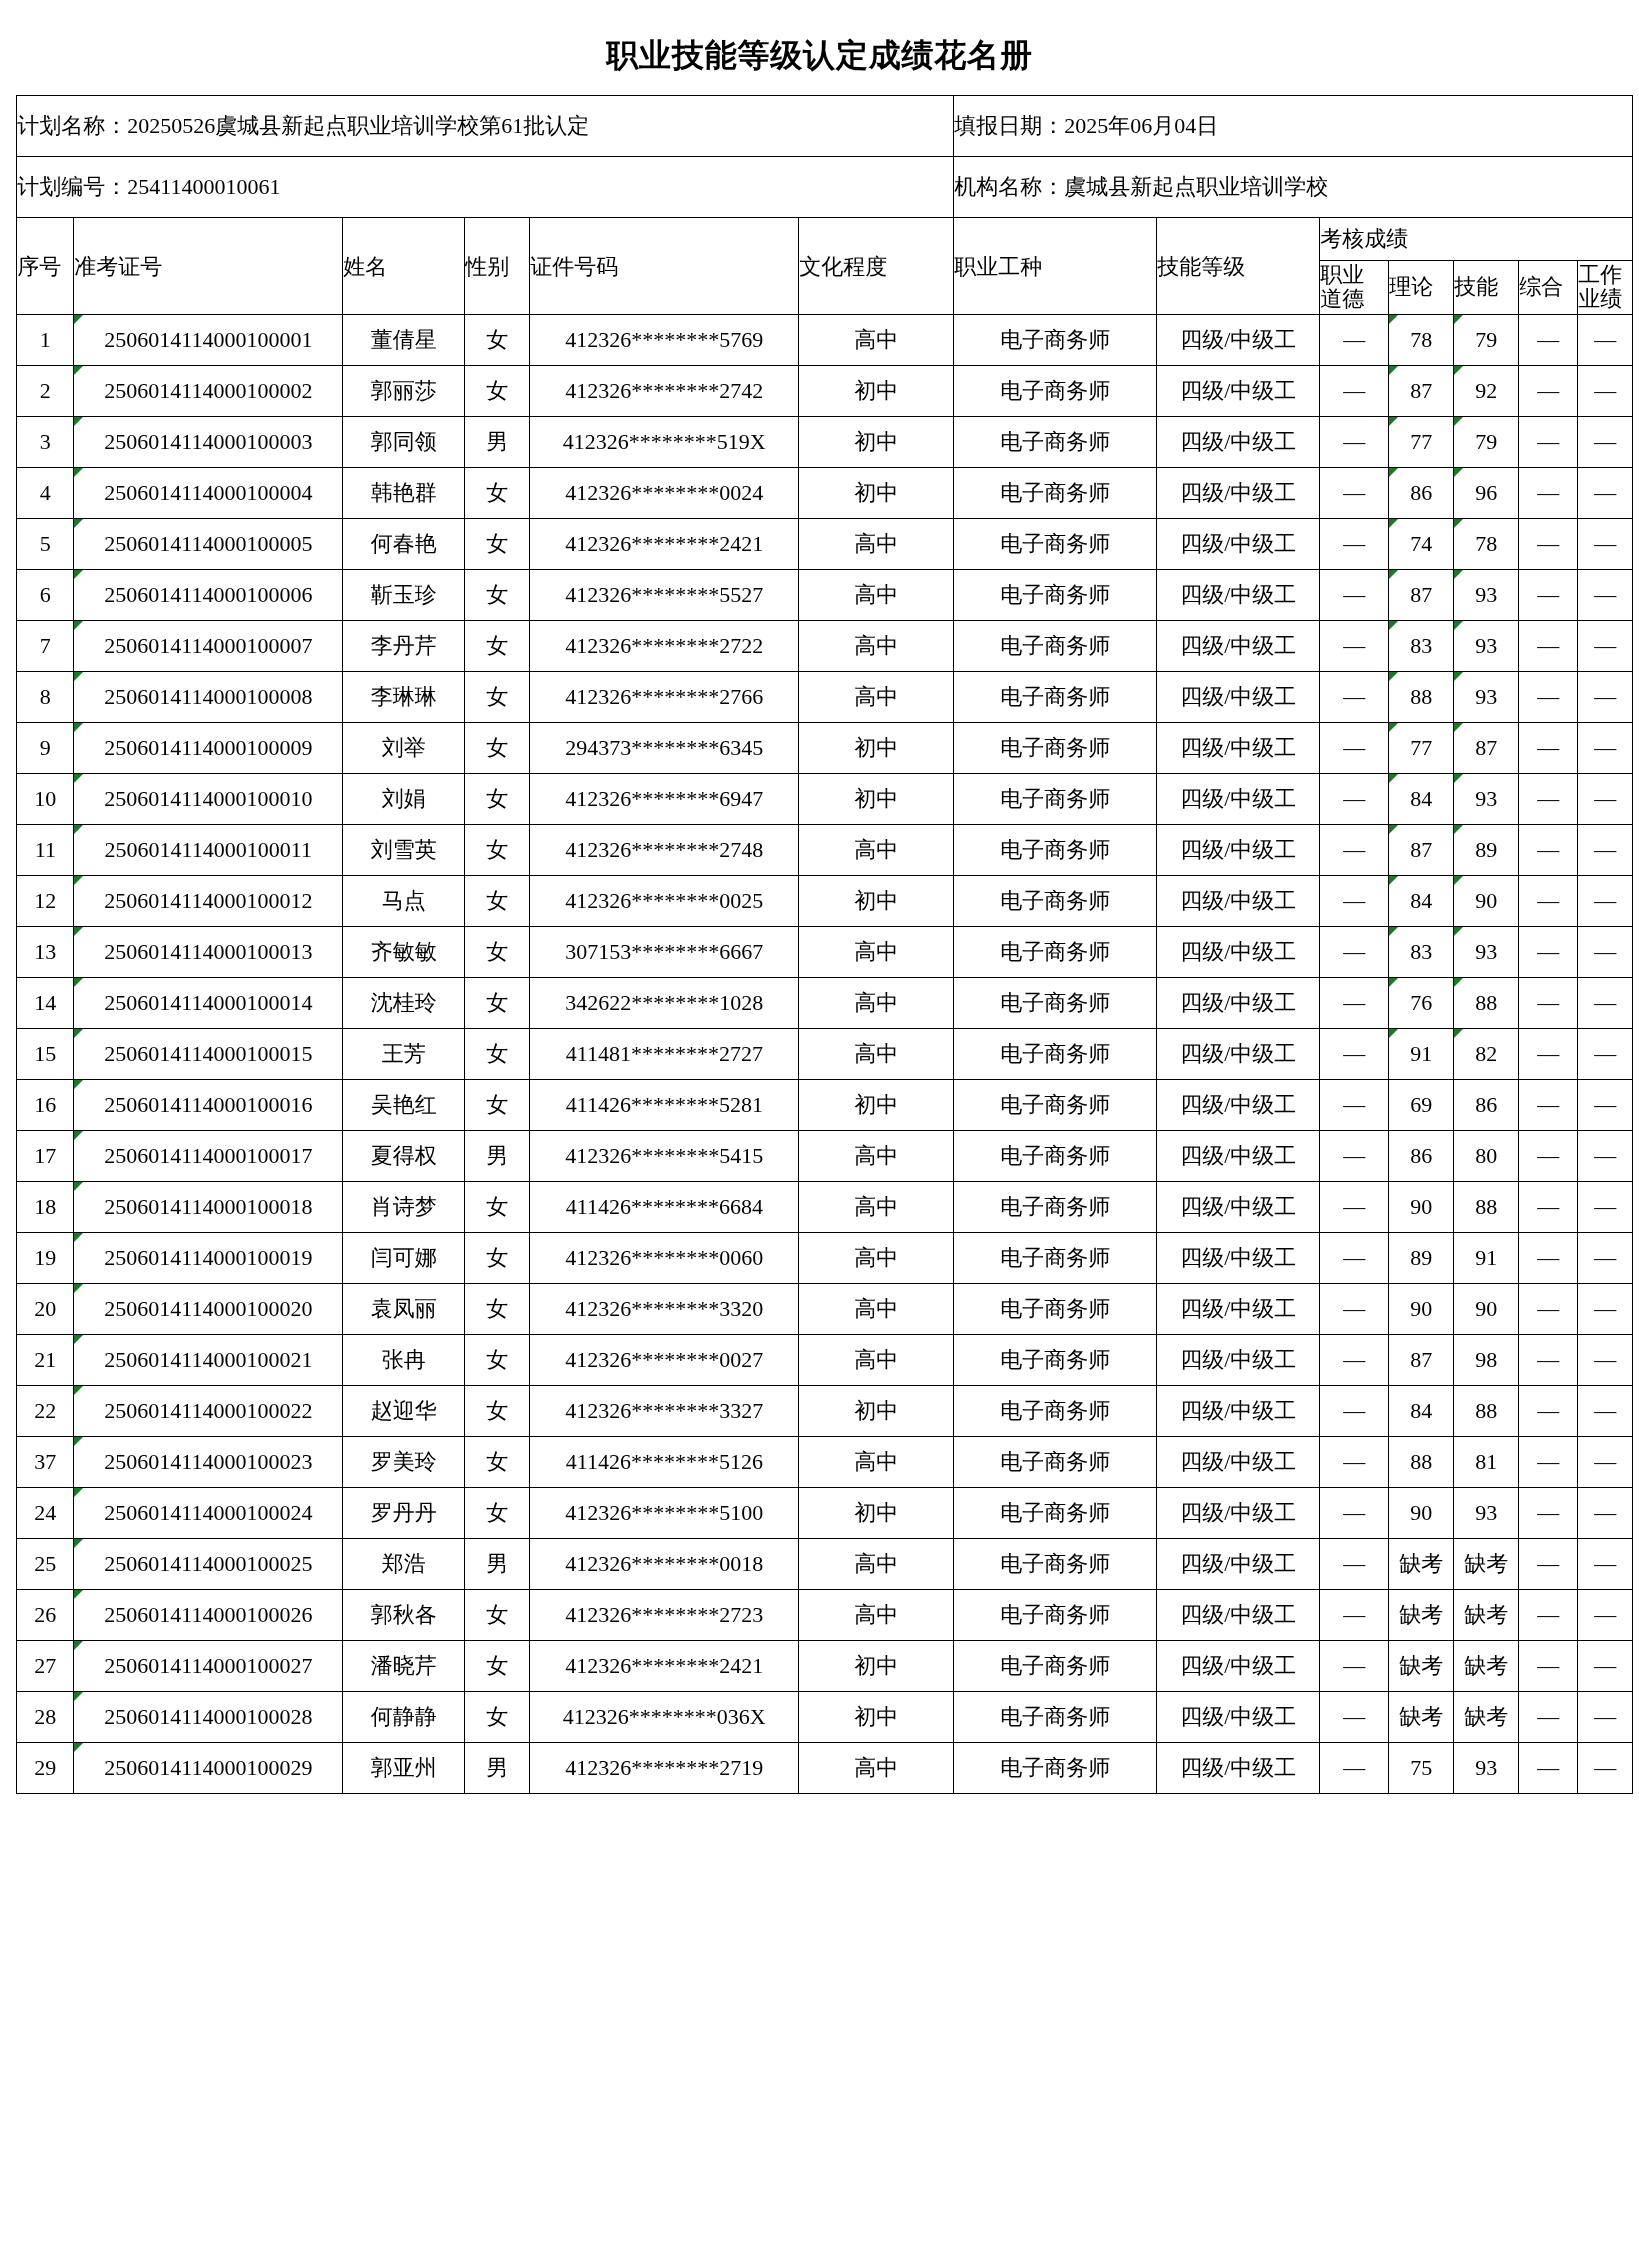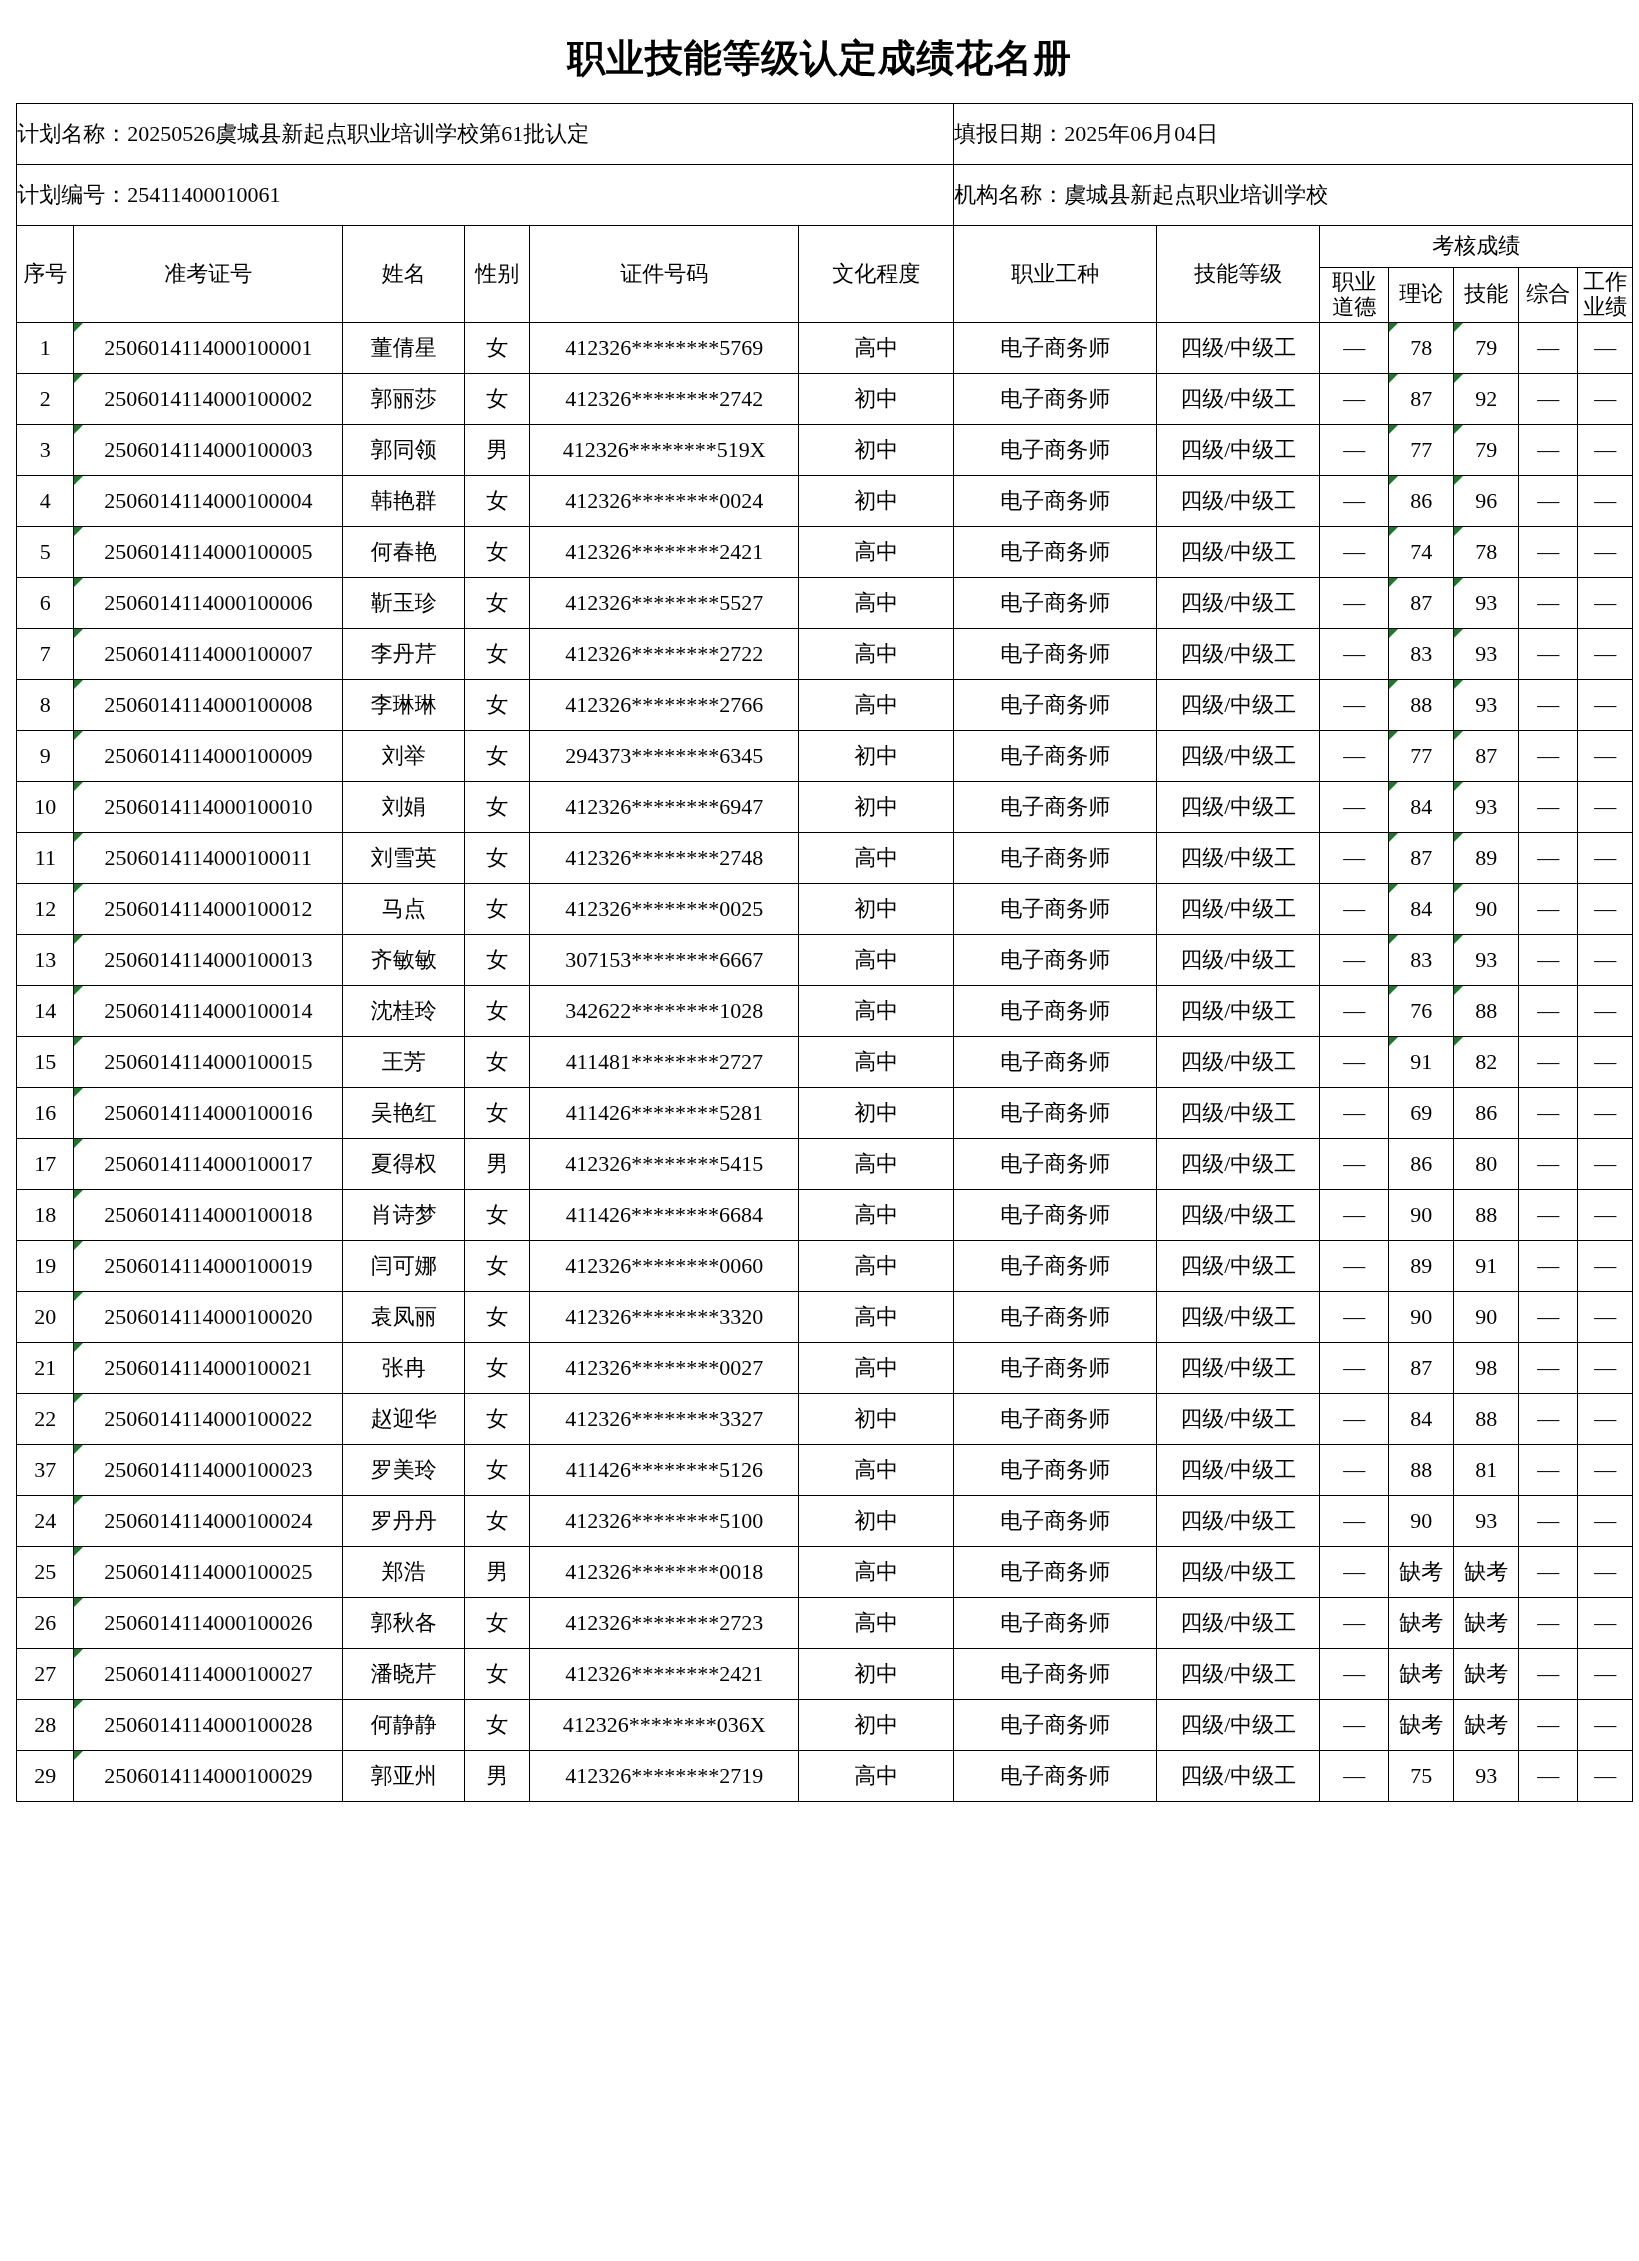--- a/index.html
+++ b/index.html
@@ -12,21 +12,21 @@
     color: #000000;
     width: 1639px;
   }
   .page {
     width: 1639px;
     box-sizing: border-box;
     padding: 18px 16.3px 0 16.3px;
   }
   .doc-title {
     text-align: center;
-    font-size: 38px;
+    font-size: 32px;
     font-weight: bold;
     letter-spacing: 0.8px;
     padding: 18px 0 21px 0;
     line-height: 1.2;
   }
   table.sheet {
     border-collapse: collapse;
     width: 1607px;
     table-layout: fixed;
   }
@@ -45,21 +45,21 @@
     height: 60px;
     padding: 0 14.7px;
     font-size: 23px;
     white-space: nowrap;
   }
   .meta-left { text-align: left; }
   .meta-right { }
 
   
   .hdr {
-    text-align: center;
+    text-align: left;
     height: 37px;
     font-size: 23px;
     line-height: 1.25;
   }
   .hdr-tall { height: 96px; margin-left: 10px; }
   .hdr-narrow {
     font-size: 21px;
     line-height: 1.12;
   }
   .hdr-vert {

